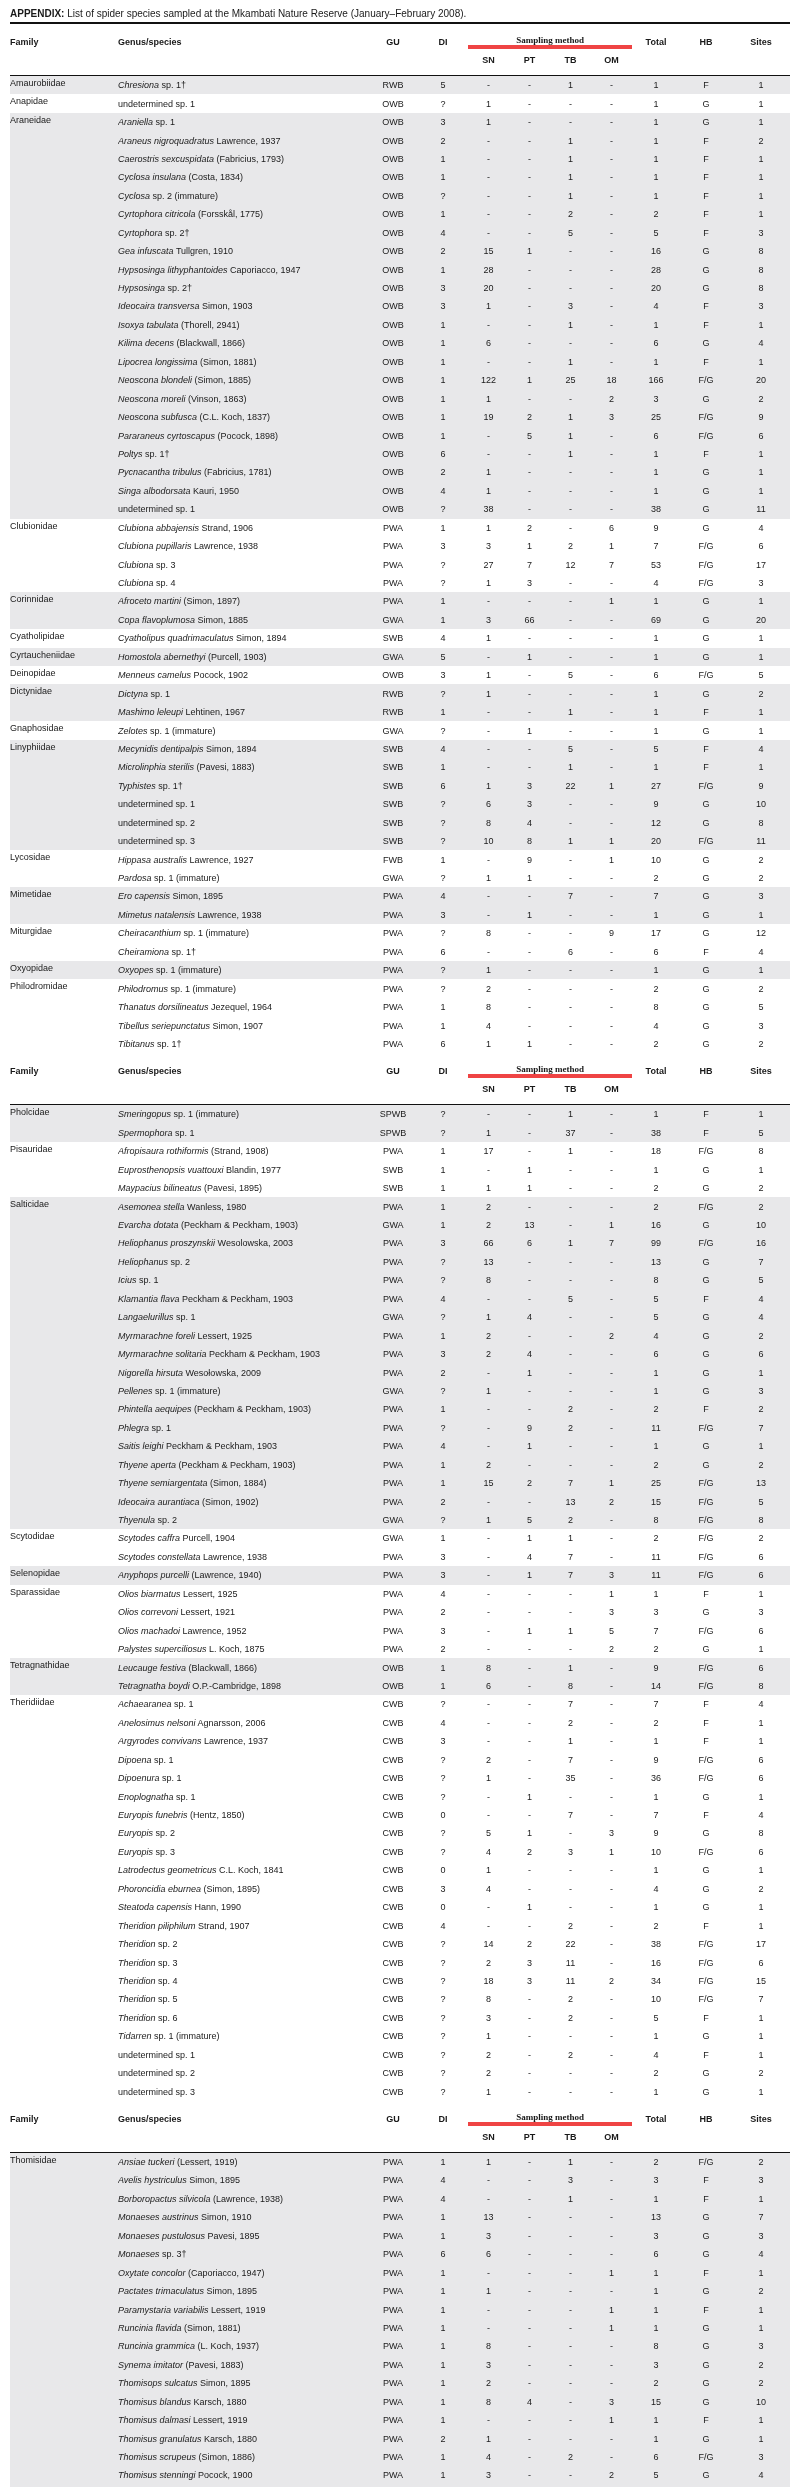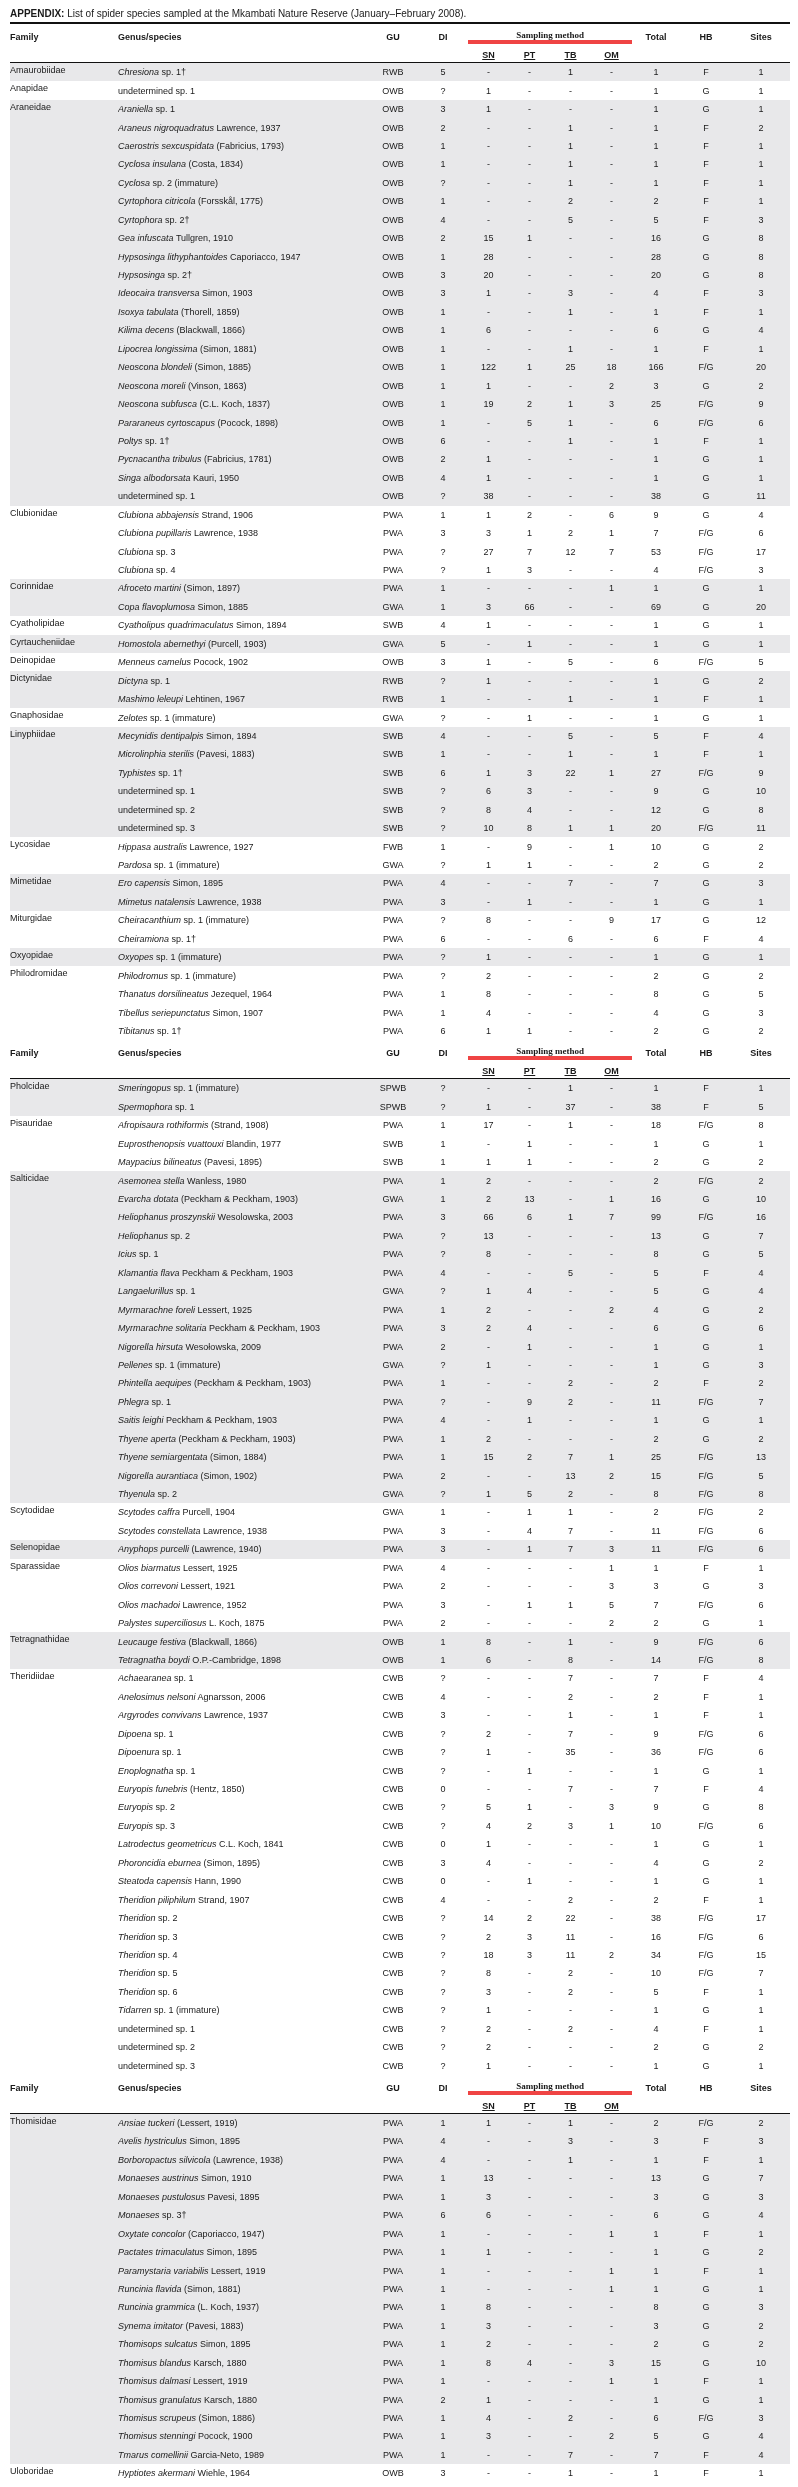--- a/index.html
+++ b/index.html
@@ -11,23 +11,23 @@
   col.c-fam { width:108px; }
   col.c-sp { width:250px; }
   col.c-gu { width:50px; }
   col.c-di { width:50px; }
   col.c-n { width:41px; }
   col.c-tot { width:48px; }
   col.c-hb { width:52px; }
   col.c-sites { width:58px; }
   th { font-weight:bold; text-align:center; padding:0; height:16px; vertical-align:bottom; }
   th.left, td.left { text-align:left; }
-  thead tr.h1 th { }
+  thead tr.h1 th { padding-top:5px; }
   th.sm { border-bottom:4px solid #ef4444;font-family:Liberation Serif, serif; }
-  thead tr.h2 th { height:16px; padding-bottom:2px;text-decoration:underline; }
+  thead tr.h2 th { height:16px; padding-bottom:10px; }
   thead.sect { border-bottom:1.5px solid #111; }
   td { height:16.45px; padding:0; text-align:center; vertical-align:middle; white-space:nowrap; overflow:hidden; }
   td.fam { text-align:left; vertical-align:top; padding-top:2px; }
   td.sp { text-align:left; }
   tbody.shade td { background:#e8e8ea; }
   tbody.plain td { background:#ffffff; }
   i { font-style:italic; }
 </style>
 </head>
 <body>
@@ -245,21 +245,21 @@
           <td>1</td>
           <td>-</td>
           <td>3</td>
           <td>-</td>
           <td>4</td>
           <td>F</td>
           <td>3</td>
         </tr>
         <tr>
           <td class="fam"></td>
-          <td class="sp"><i>Isoxya tabulata</i><span> (Thorell, 1859)</span></td>
+          <td class="sp"><i>Isoxya tabulata</i><span> (Thorell, 2941)</span></td>
           <td>OWB</td>
           <td>1</td>
           <td>-</td>
           <td>-</td>
           <td>1</td>
           <td>-</td>
           <td>1</td>
           <td>F</td>
           <td>1</td>
         </tr>
@@ -1095,21 +1095,21 @@
           <td>15</td>
           <td>2</td>
           <td>7</td>
           <td>1</td>
           <td>25</td>
           <td>F/G</td>
           <td>13</td>
         </tr>
         <tr>
           <td class="fam"></td>
-          <td class="sp"><i>Nigorella aurantiaca</i><span> (Simon, 1902)</span></td>
+          <td class="sp"><i>Ideocaira aurantiaca</i><span> (Simon, 1902)</span></td>
           <td>PWA</td>
           <td>2</td>
           <td>-</td>
           <td>-</td>
           <td>13</td>
           <td>2</td>
           <td>15</td>
           <td>F/G</td>
           <td>5</td>
         </tr>

